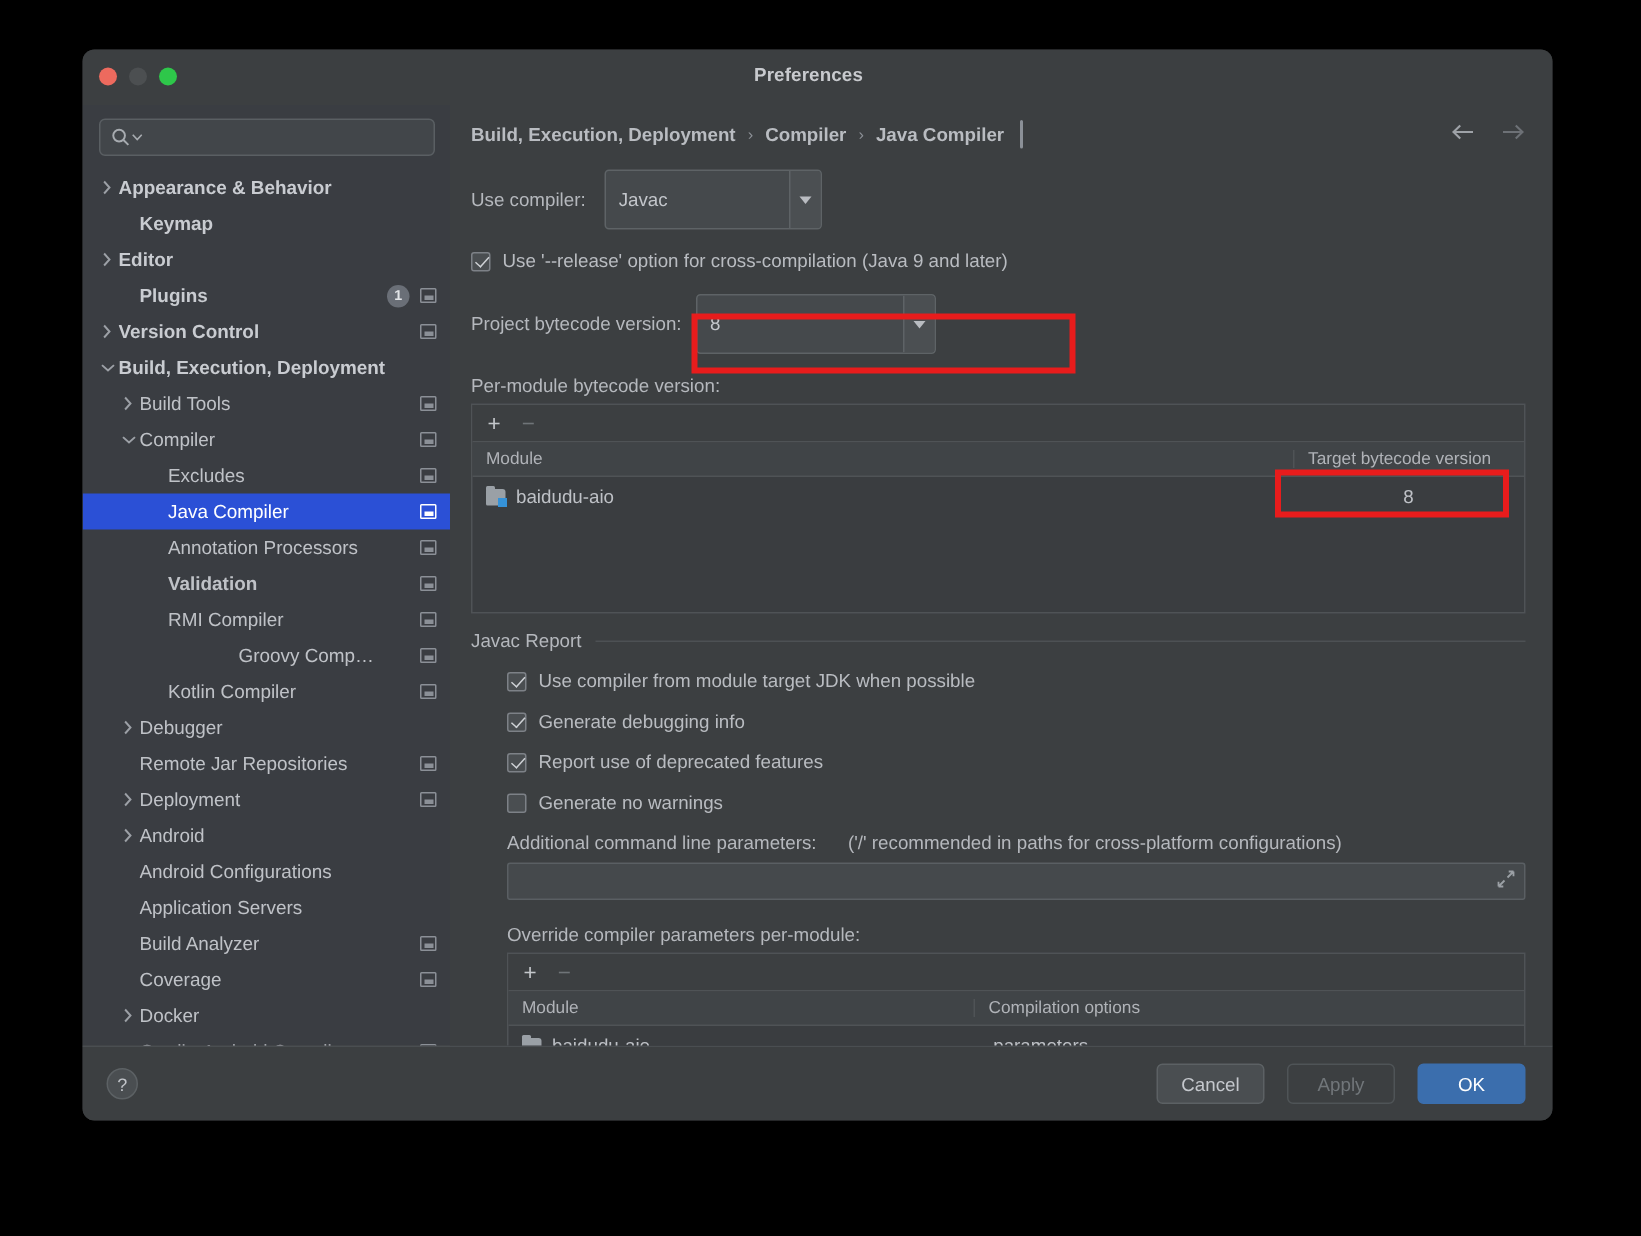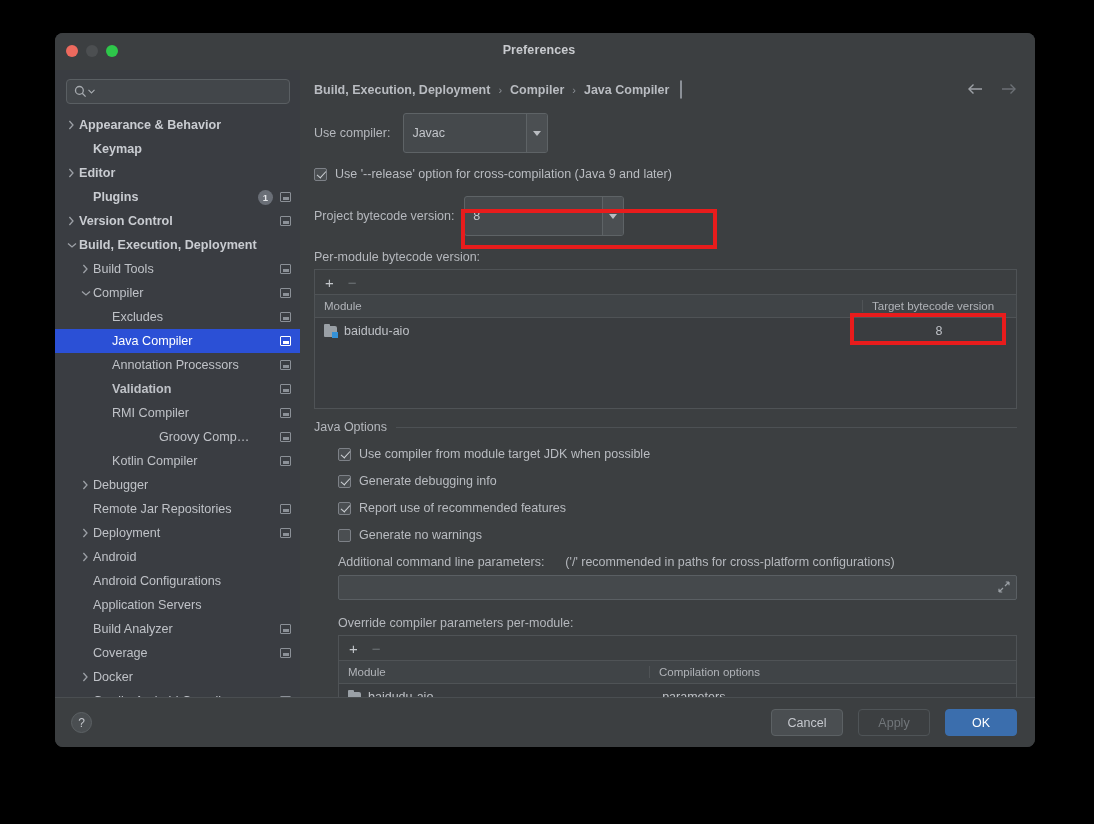--- a/index.html
+++ b/index.html
@@ -535,36 +535,36 @@
                 <span class="folder"></span>
                   <span class="chip"></span>
               </span>
               <span>baidudu-aio</span>
             </span>
             <span class="td" style="width:154px;flex:0 0 154px;justify-content:center;padding-left:0;">8</span>
           </div>
         </div>
 
         <div class="group-head" style="margin-top:11px;">
-          <span class="group-title">Java Options</span>
+          <span class="group-title">Javac Report</span>
           <span class="group-rule"></span>
         </div>
 
         <div style="padding-left:24px;">
           <div class="cbx-line" style="margin-top:13px;">
             <span class="cbx checked"></span>
             <span class="cbx-label">Use compiler from module target JDK when possible</span>
           </div>
           <div class="cbx-line" style="margin-top:13px;">
             <span class="cbx checked"></span>
             <span class="cbx-label">Generate debugging info</span>
           </div>
           <div class="cbx-line" style="margin-top:13px;">
             <span class="cbx checked"></span>
-            <span class="cbx-label">Report use of recommended features</span>
+            <span class="cbx-label">Report use of deprecated features</span>
           </div>
           <div class="cbx-line" style="margin-top:13px;">
             <span class="cbx"></span>
             <span class="cbx-label">Generate no warnings</span>
           </div>
 
           <div class="row-line" style="margin-top:13px;">
             <span class="lbl">Additional command line parameters:</span>
             <span class="lbl" style="margin-left:21px;">('/' recommended in paths for cross-platform configurations)</span>
           </div>

